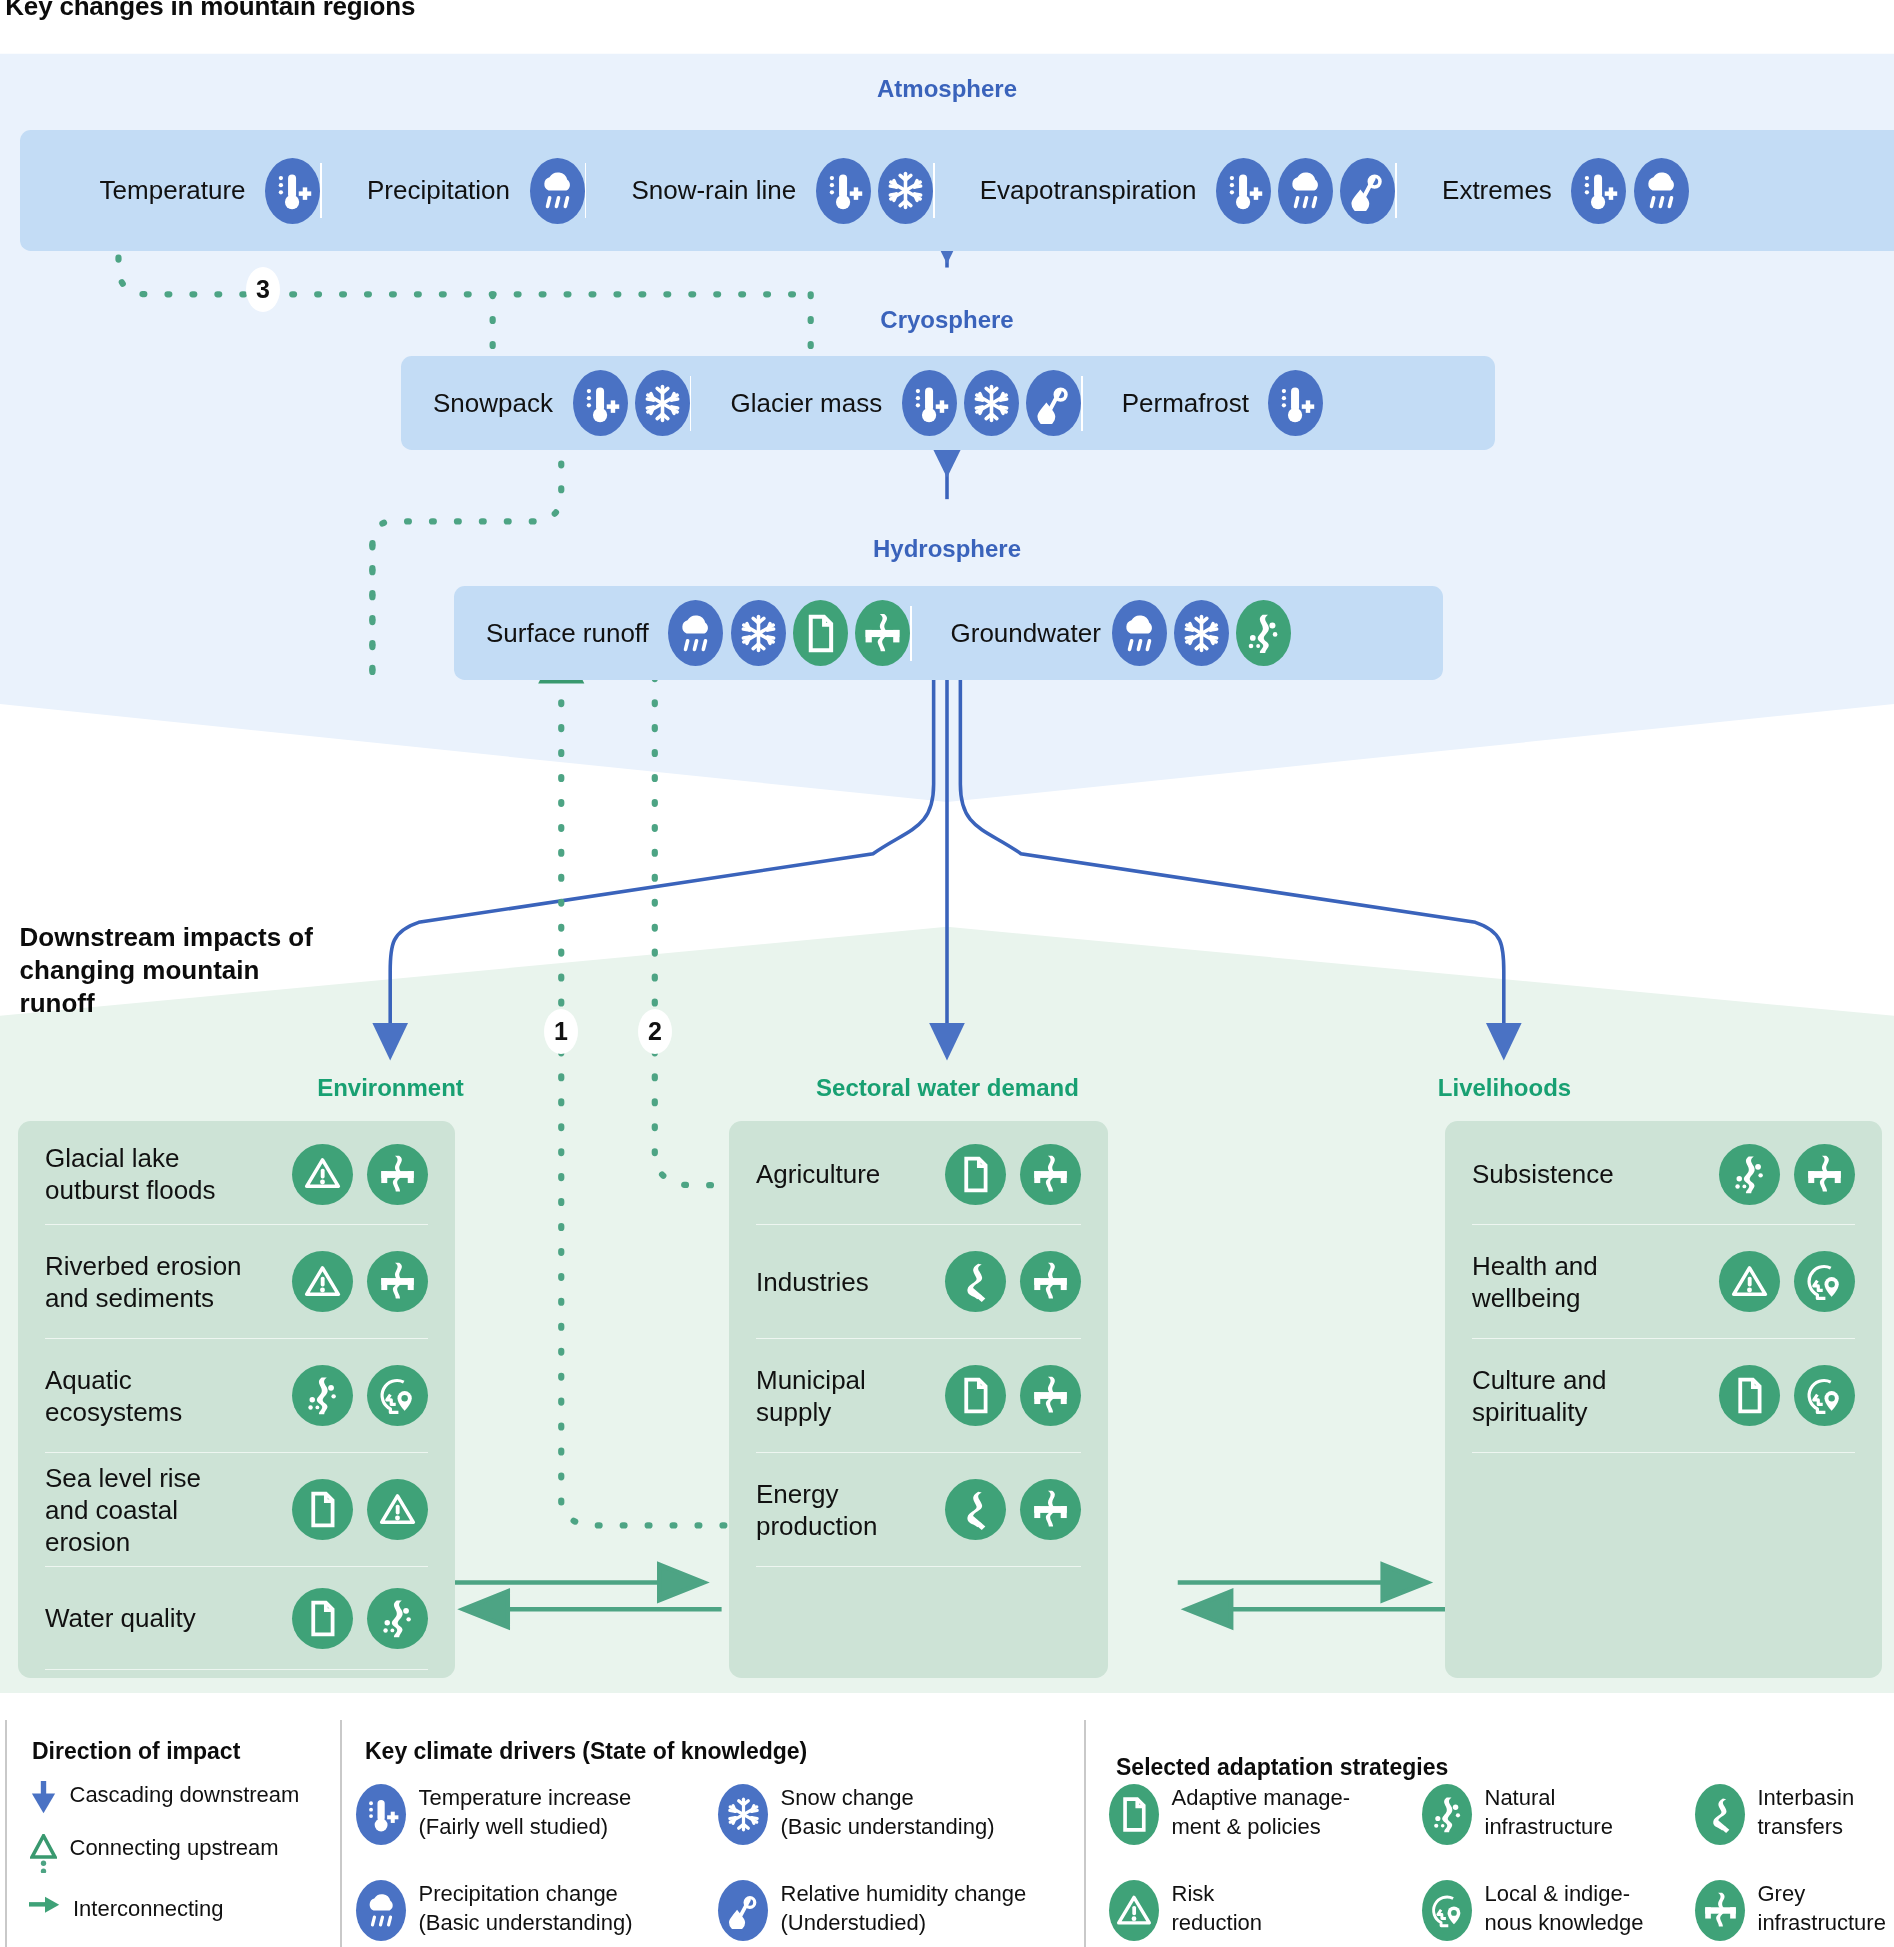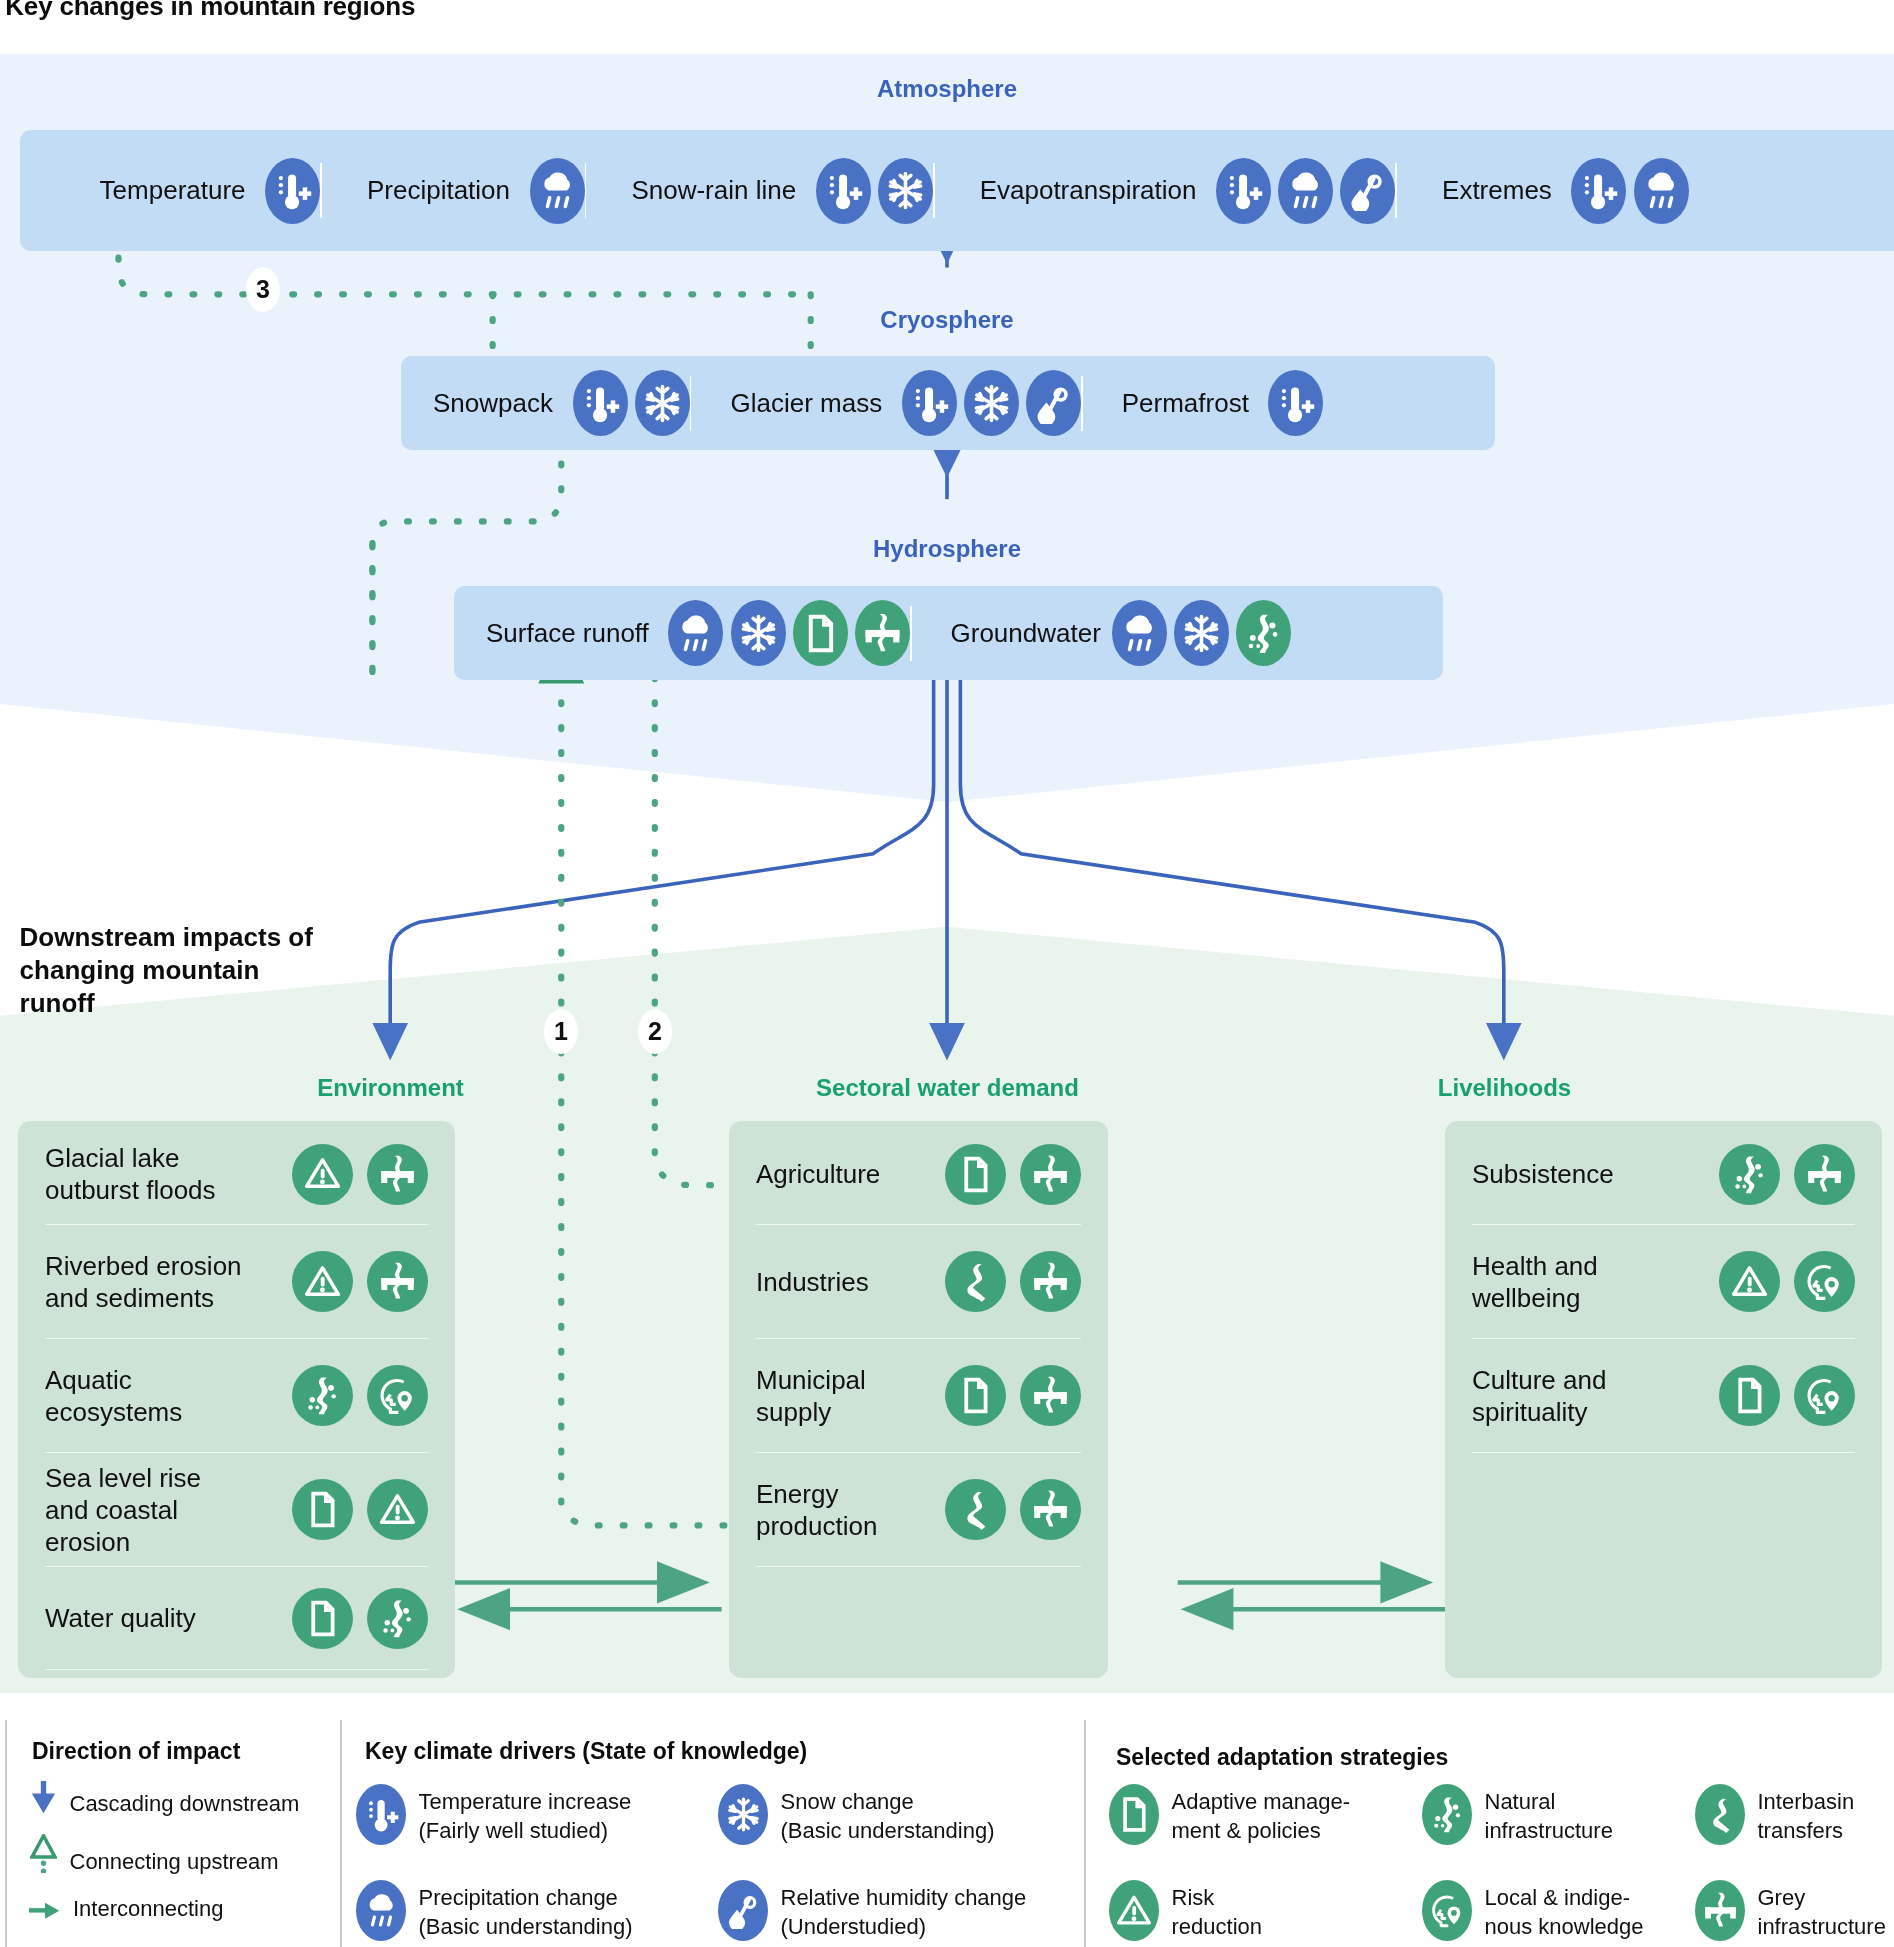--- a/index.html
+++ b/index.html
@@ -69,21 +69,21 @@
   
   .num{
     position:absolute;width:34px;height:45px;border-radius:50%;background:#ffffff;
     display:flex;align-items:center;justify-content:center;
     font-size:25px;font-weight:bold;color:#111;
   }
   
   .legend{position:absolute;left:0;top:1720px;width:1894px;height:228px;}
   .legend-sep{position:absolute;top:0px;width:1.8px;height:228px;background:#c9c9c9;}
   .lg-title{font-size:23px;font-weight:bold;color:#0c0c0c;}
-  .lg-item{display:flex;align-items:flex-end;gap:12.5px;}
+  .lg-item{display:flex;align-items:flex-start;gap:12.5px;}
   .lg-text{font-size:22px;color:#111;line-height:28.5px;}
 </style>
 </head>
 <body>
 
 <div id="root">
 
   <svg id="bg-svg" viewBox="0 0 2126 2186">
 
     <path d="M0,60 L2126,60 L2126,790 L1063,900 L0,790 Z" fill="#eaf2fc"></path>
@@ -908,21 +908,21 @@
               <path d="M15 22 c7 9 10 12 10 16 a10 10 0 0 1 -20 0 c0 -4 3 -7 10 -16 z"></path>
             </g>
           </svg>
       </span>
       <span class="lg-text">
         <span style="display:block">Relative humidity change</span>
         <span style="display:block">(Understudied)</span>
       </span>
     </div>
 
-    <div class="abs" style="left:1116px;top:24px;">
+    <div class="abs" style="left:1116px;top:34px;">
       <span class="lg-title">Selected adaptation strategies</span>
     </div>
     <div class="abs lg-item" style="left:1109px;top:64px;">
       <span class="ico green" style="width:50px;height:61px;">
         <svg width="36" height="39" viewBox="0 0 44 48">
             <path d="M11 5 h15 l8 8 v30 h-23 z" fill="none" stroke="#fff" stroke-width="4.5"></path>
             <path d="M26 5 v9 h8" fill="none" stroke="#fff" stroke-width="4.5"></path>
           </svg>
       </span>
       <span class="lg-text">

